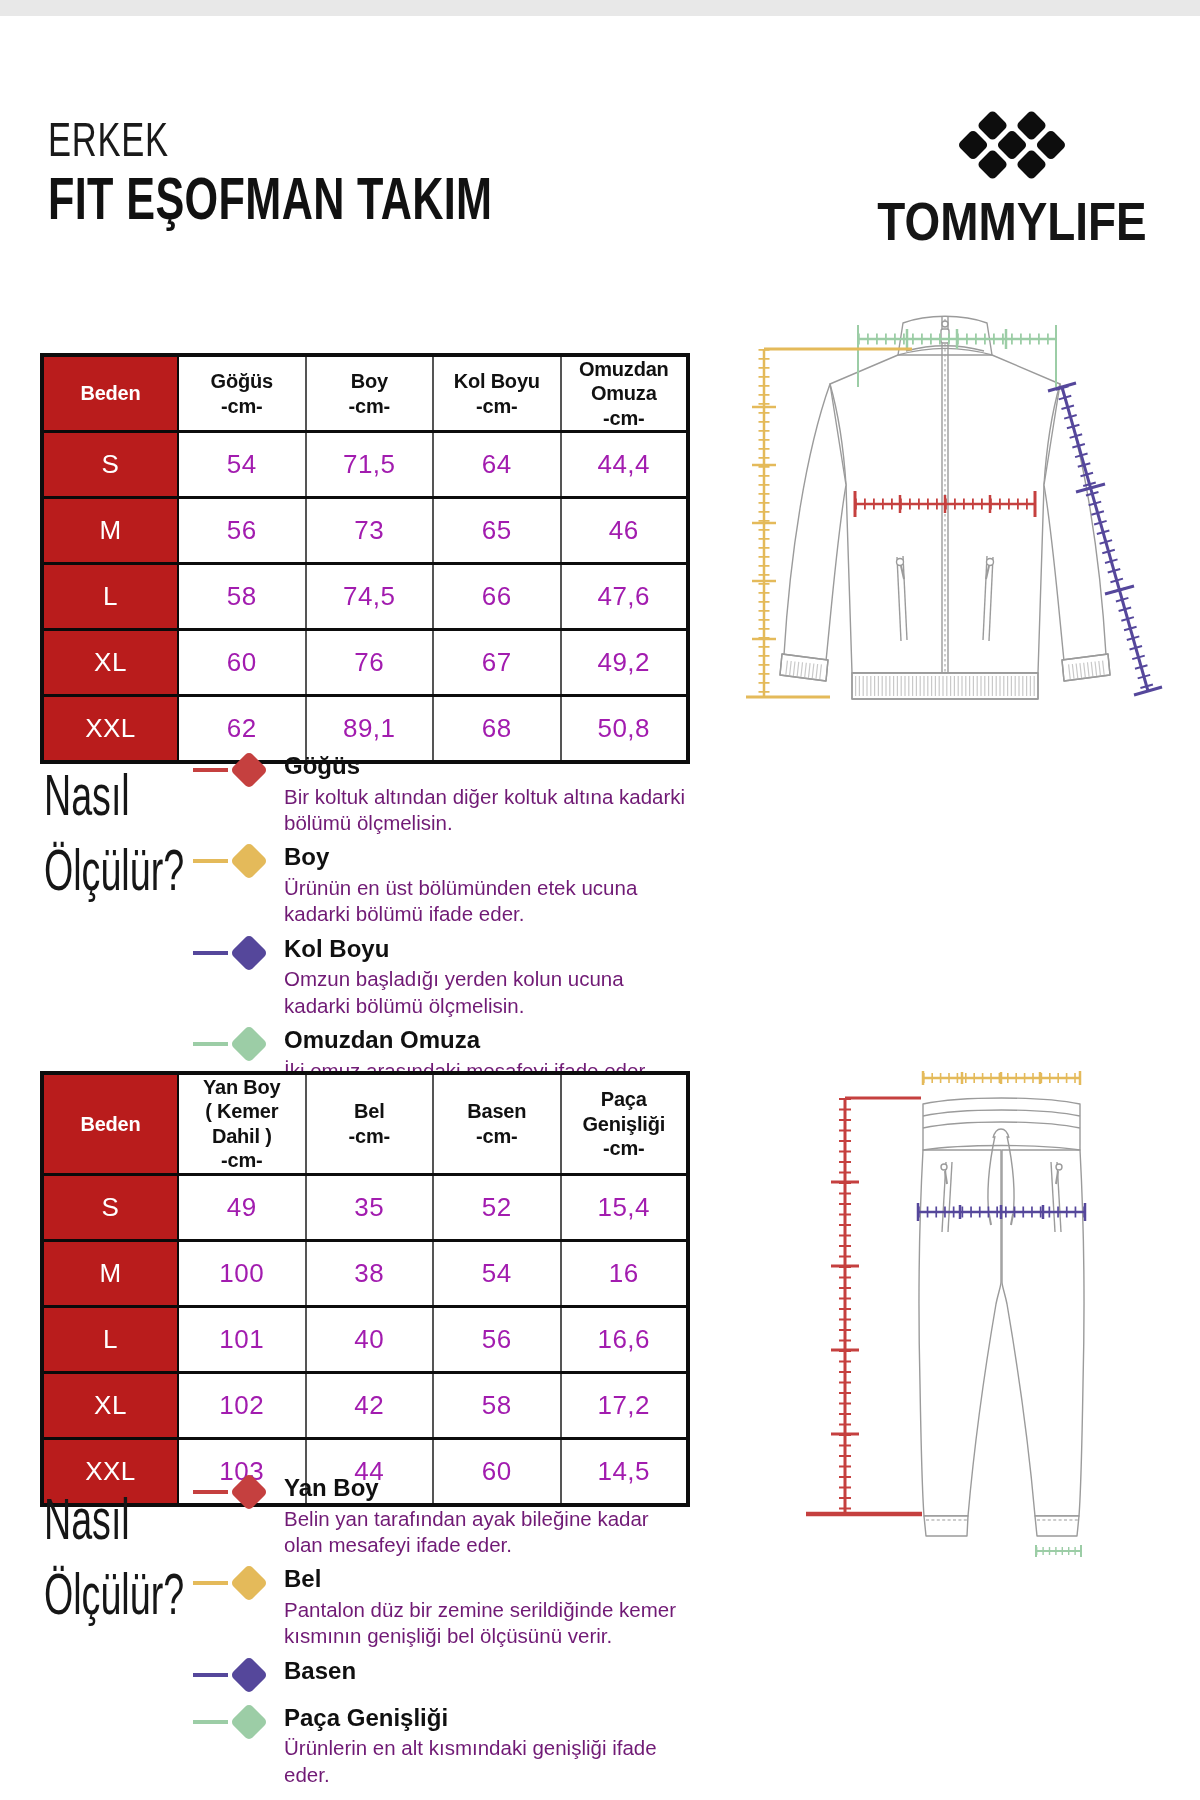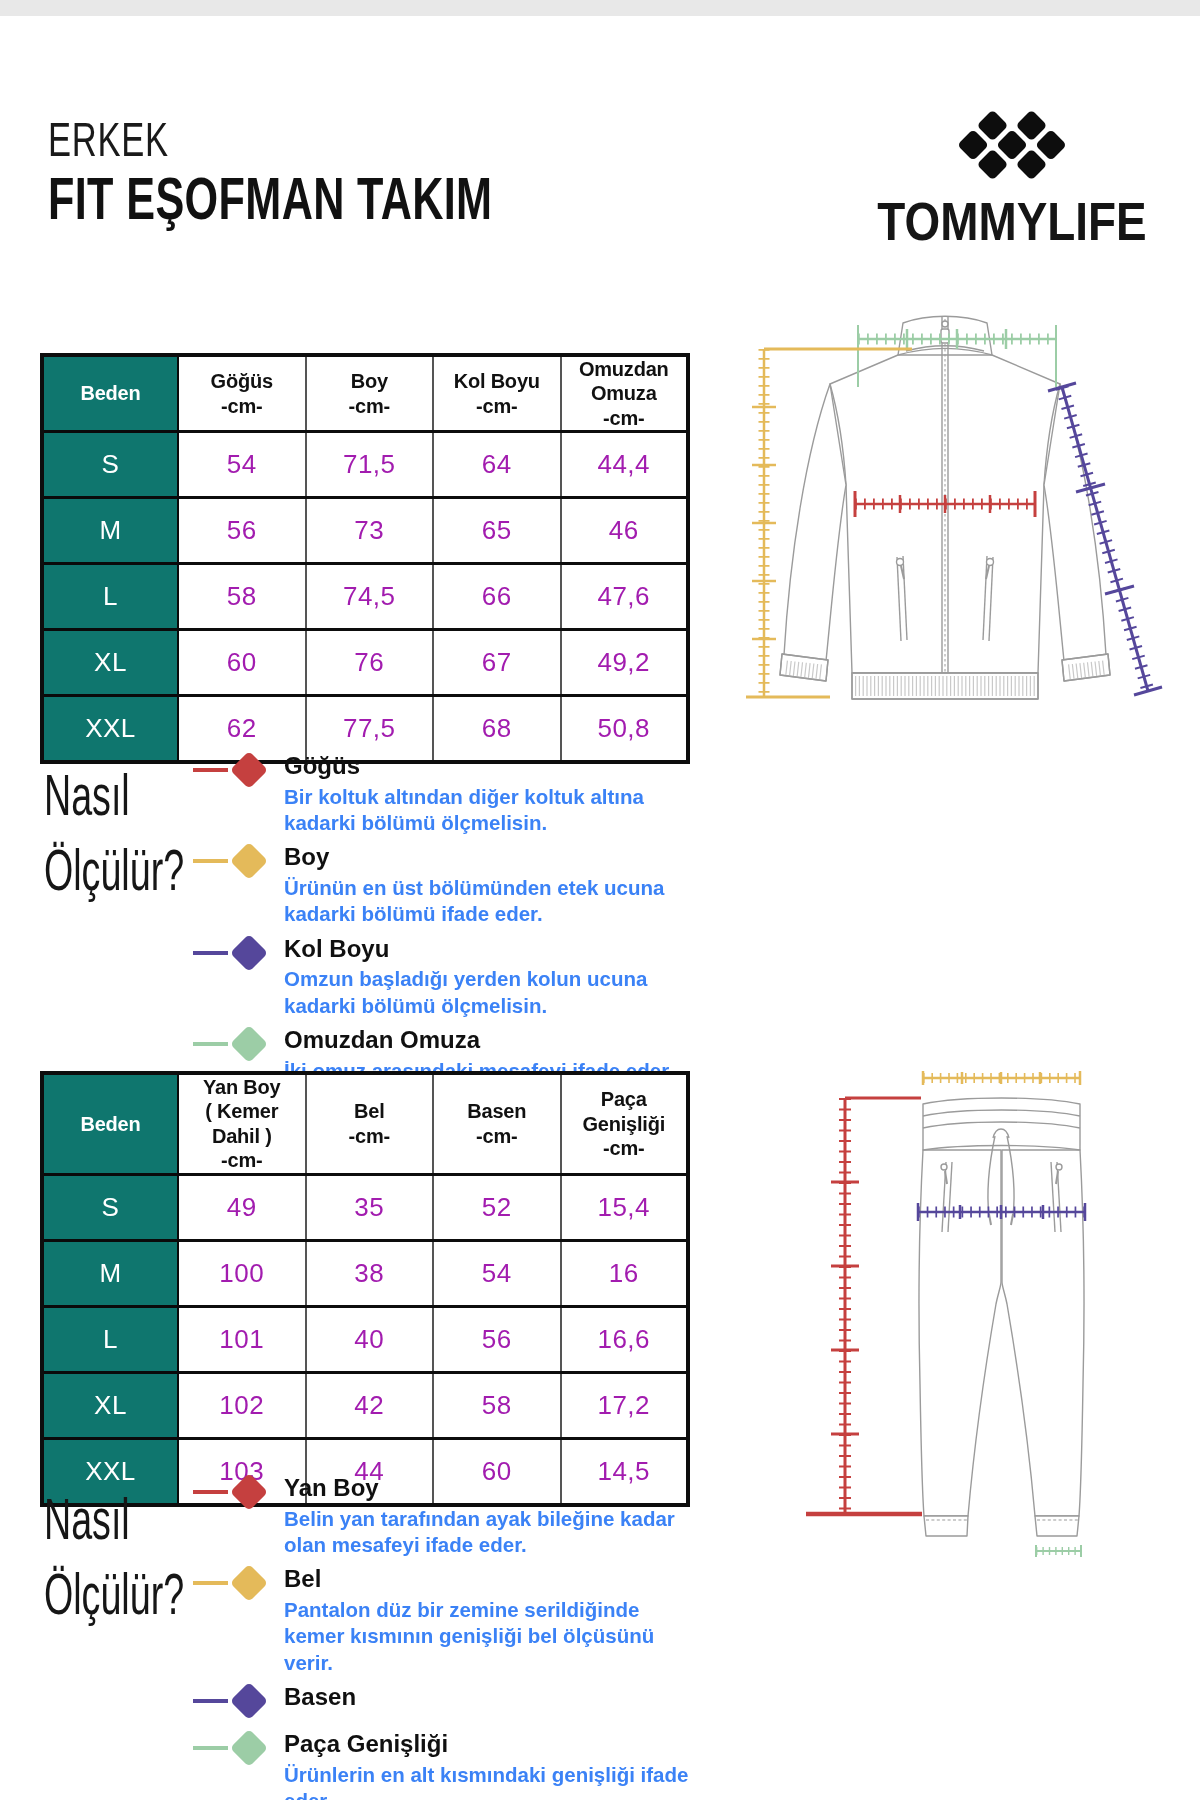--- a/index.html
+++ b/index.html
@@ -26,32 +26,32 @@
                 border:4px solid #0d0d0d; }
   .size-table th, .size-table td {
       border-left:2px solid #555; border-right:2px solid #555;
       border-top:3px solid #0d0d0d; border-bottom:3px solid #0d0d0d;
       text-align:center; vertical-align:middle; padding:0;
   }
   .size-table th { height:64px; font-size:20px; font-weight:600; line-height:1.22;
                    letter-spacing:-0.2px; white-space:pre-line; color:#111; }
   .size-table td { height:63px; font-size:26px; font-weight:500; color:#a21caf; letter-spacing:0.5px; }
   .size-table col.c0 { width:136px; }
-  .size-table .dark { background:#0f766e; color:#ffffff; border-color:#0a0a0a; }
+  .size-table .dark { background:#b91c1c; color:#ffffff; border-color:#0a0a0a; }
   .size-table th:nth-child(2), .size-table td:nth-child(2) { border-left-color:#0a0a0a; }
 
   
   .how-title { font-size:57px; font-weight:500; line-height:1.32; white-space:pre-line;
                transform:scaleX(0.66); transform-origin:0 0; color:#161616; letter-spacing:0; }
   .legend { width:500px; }
   .legend-item { display:flex; align-items:flex-start; margin-bottom:7px; }
   .lmark { width:84px; height:44px; flex:0 0 84px; margin-top:-4px; }
   .ltext { margin-left:8px; width:430px; }
   .ltitle { font-size:24px; font-weight:700; line-height:1.2; margin-bottom:3px; color:#101010; }
-  .ldesc  { font-size:20.5px; font-weight:700; line-height:1.28; color:#3b82f6; }
+  .ldesc  { font-size:20.5px; font-weight:400; line-height:1.28; color:#701a75; }
 
   .diagram { position:absolute; }
 </style>
 </head>
 <body>
 
 <div class="page">
 
   <div class="abs" style="left:48px; top:96px;">
     <div class="title-thin">ERKEK</div>
@@ -121,21 +121,21 @@
         <tr>
           <td class="dark">XL</td>
           <td>60</td>
           <td>76</td>
           <td>67</td>
           <td>49,2</td>
         </tr>
         <tr>
           <td class="dark">XXL</td>
           <td>62</td>
-          <td>77,5</td>
+          <td>89,1</td>
           <td>68</td>
           <td>50,8</td>
         </tr>
       </tbody>
     </table>
   </div>
 
   <svg class="diagram" style="left:700px; top:283px;" width="492" height="422" viewBox="0 0 492 422">
 
     <g stroke="#9b9b9b" stroke-width="1.4" stroke-linejoin="round" fill="none">

